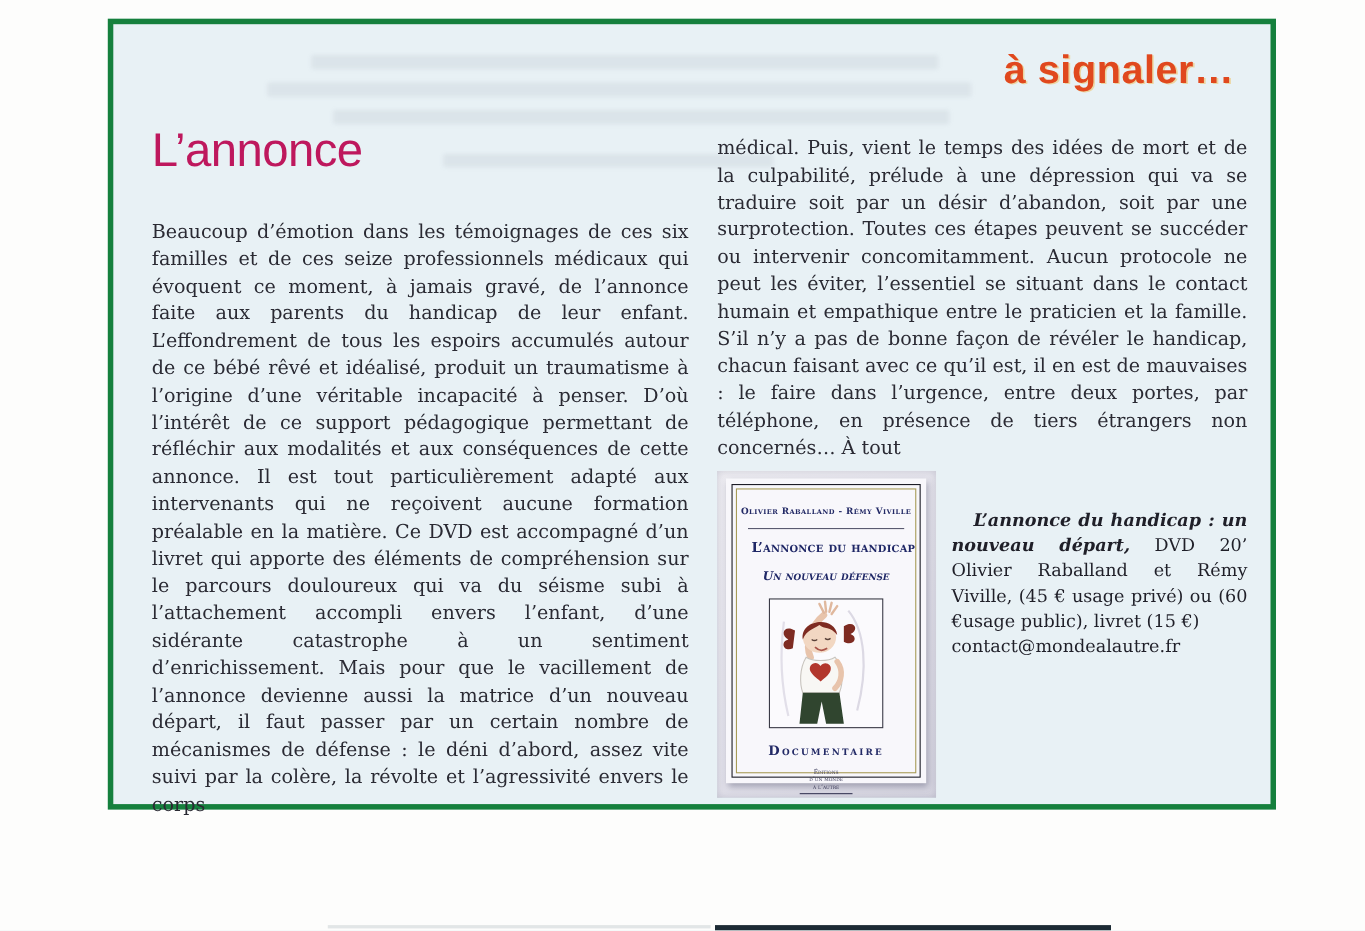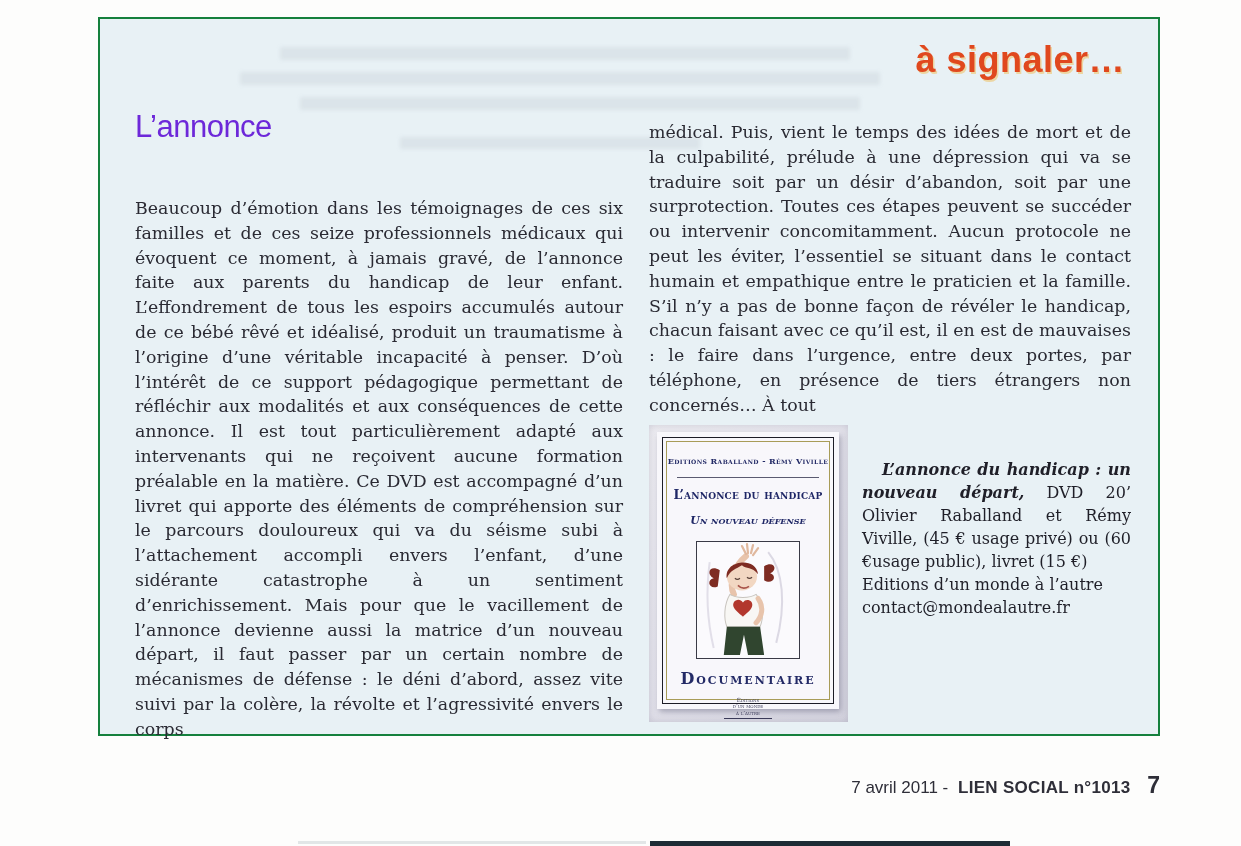--- a/index.html
+++ b/index.html
@@ -6,39 +6,39 @@
   body {
     width:1241px; height:846px; position:relative;
     background:#fdfdfc; overflow:hidden;
     font-family:"Liberation Sans", sans-serif;
   }
   .page { position:absolute; inset:0; }
 
   
   .content-box {
     position:absolute; left:98px; top:17px; width:1062px; height:719px;
-    background:#e8f1f5; border:2px solid #15803d; box-sizing:border-box;
+    background:#e8f1f5; border:5px solid #15803d; box-sizing:border-box;
   }
 
   
   .bleed { position:absolute; background:rgba(105,118,135,.10);
            filter:blur(2px); border-radius:2px; }
 
   
   .section-header {
     position:absolute; top:20px; right:33px;
     font-size:36px; font-weight:bold; letter-spacing:.5px;
     color:#e0481e; text-shadow:1.5px 1.5px 0 rgba(242,176,40,.40);
   }
 
   
   .article-title {
     position:absolute; left:35px; top:60px;
-    font-size:31px; line-height:53px; font-weight:400;
-    letter-spacing:-0.5px; color:#6d28d9;
+    font-size:43px; line-height:53px; font-weight:400;
+    letter-spacing:-0.5px; color:#be185d;
   }
   .article-title span { display:block; }
 
   
   .serif {
     font-family:"DejaVu Serif", serif;
     font-size:17.4px; line-height:24.8px;
     color:#2a2a33; text-align:justify;
   }
   .col-left  { position:absolute; left:35px;  top:177px; width:488px; }
@@ -68,33 +68,33 @@
     border:1px solid #a89c58; height:100%; box-sizing:border-box;
     text-align:center; position:relative;
   }
   .dvd-authors {
     margin-top:7px; font-size:8px; font-weight:bold;
     font-variant:small-caps; letter-spacing:.4px; color:#232a66;
   }
   .dvd-rule { border-top:1px solid #5a5a70; margin:4px 10px 0; }
   .dvd-title {
     margin-top:5px; font-size:12.5px; font-weight:bold;
-    font-variant:small-caps; color:#1f2766; letter-spacing:.2px;
+    font-variant:small-caps; color:#1f2766; letter-spacing:.2px;text-align:right;
   }
   .dvd-subtitle {
     margin-top:1px; font-size:11px; font-weight:bold; font-style:italic;
     font-variant:small-caps; color:#1f2766;
   }
   .dvd-illustration {
     margin:7px auto 0; width:102px; height:116px;
     border:1px solid #3a3a46; background:#fbfafd; overflow:hidden;
   }
   .dvd-illustration svg { width:100%; height:100%; display:block; }
   .dvd-genre {
-    margin-top:8px; font-size:16px; font-weight:bold;
+    margin-top:8px; font-size:12px; font-weight:bold;
     font-variant:small-caps; letter-spacing:2px; color:#232a66;
   }
   .dvd-publisher {
     margin:5px auto 0; width:48px; font-size:5.5px; line-height:6.5px;
     color:#3a3a58; font-variant:small-caps;
     border-bottom:1px solid #3a3a58; padding-bottom:2px;
   }
 
   
   .caption {
@@ -143,21 +143,21 @@
 
       <div class="dvd-float">
         <div class="dvd-photo">
           <svg class="sketch" viewBox="0 0 199 297" aria-hidden="true">
             <path d="M160 20 C190 80 192 200 168 280" stroke="#cfccdd" stroke-width="2" fill="none"></path>
             <path d="M20 270 C70 250 140 258 185 276" stroke="#d6d3e2" stroke-width="2" fill="none"></path>
           </svg>
           <div class="dvd-case">
             <div class="dvd-frame">
               <div class="dvd-frame-inner">
-                <div class="dvd-authors">Editions Raballand - Rémy Viville</div>
+                <div class="dvd-authors">Olivier Raballand - Rémy Viville</div>
                 <div class="dvd-rule"></div>
                 <div class="dvd-title">L’annonce du handicap</div>
                 <div class="dvd-subtitle">Un nouveau défense</div>
                 <div class="dvd-illustration">
                   <svg viewBox="0 0 100 115" aria-hidden="true">
                     <path d="M70 10 C85 28 88 62 78 100" stroke="#dcd9e4" stroke-width="2" fill="none"></path>
                     <path d="M12 20 C8 50 10 80 16 105" stroke="#e2dfe9" stroke-width="2" fill="none"></path>
                     <path d="M36 52 C30 40 38 22 48 14" stroke="#e8c4ac" stroke-width="6" fill="none" stroke-linecap="round"></path>
                     <g stroke="#e0b89e" stroke-width="2.2" stroke-linecap="round" fill="none">
                       <path d="M48 12 L44 4"></path>
@@ -187,29 +187,23 @@
               </div>
             </div>
           </div>
         </div>
       </div>
 
 
       <div class="caption">
         <span class="cap-lead">L’annonce du handicap : un nouveau départ,</span>
         <span class="cap-body">DVD 20’ Olivier Raballand et Rémy Viville, (45 € usage privé) ou (60 €usage public), livret (15 €)</span>
-        <div class="cap-line">Editions d’un monde à l’autre</div>
         <div class="cap-line">contact@mondealautre.fr</div>
       </div>
     </div>
 
   </div>
 
-  <div class="page-footer">
-    <span class="date">7 avril 2011 -</span>
-    <span class="journal">LIEN SOCIAL n°1013</span>
-    <span class="pagenum">7</span>
-  </div>
 
   <div class="scan-strip-light"></div>
   <div class="scan-strip-dark"></div>
 
 </div>
 
 </body></html>

